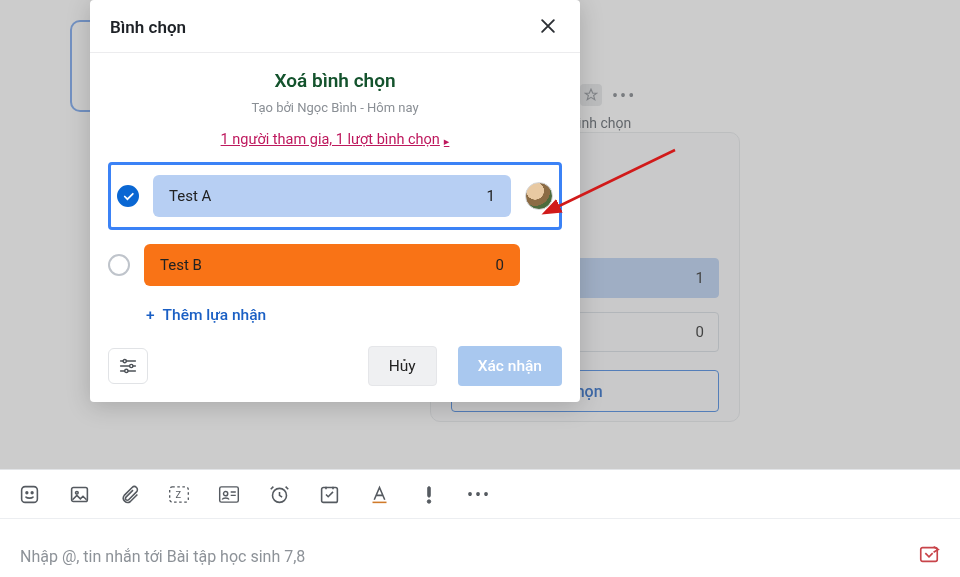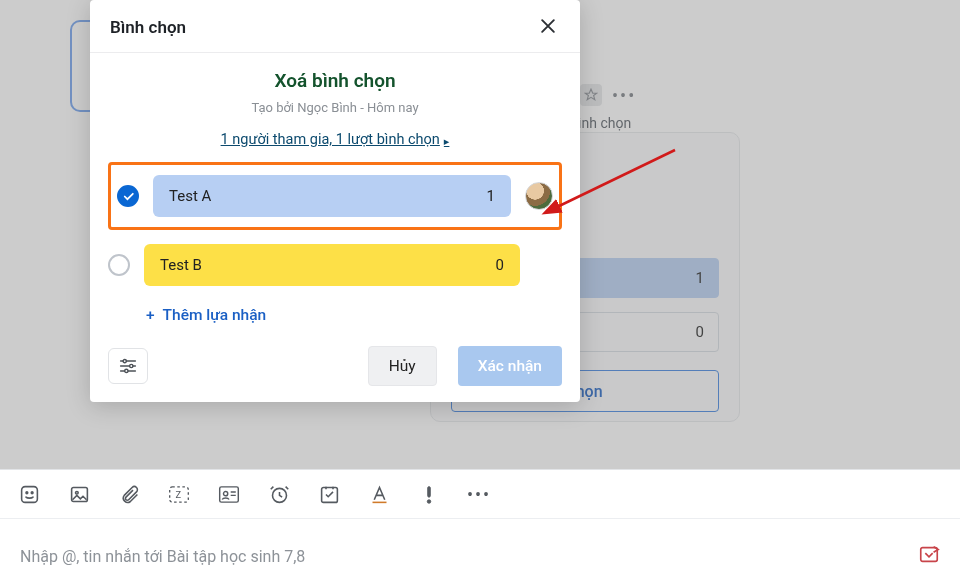--- a/index.html
+++ b/index.html
@@ -75,50 +75,50 @@
     display:flex; align-items:center; justify-content:space-between;
     padding:16px 20px 14px 20px;
     border-bottom:1px solid #ececee;
   }
   .m-header h2 { font-size:17px; font-weight:600; color:#1e2227;}
   .m-close { cursor:pointer; width:22px; height:22px; }
   .m-body { padding:16px 18px 8px 18px; }
   .m-title { text-align:center; font-size:19px; font-weight:600; color:#14532d; }
   .m-sub { text-align:center; font-size:13px; color:#8a8f95; margin-top:8px;}
   .m-link { display:flex; justify-content:center; margin-top:16px; }
-  .m-link a { color:#0c4a6e; font-size:14.5px; text-decoration:underline; cursor:pointer; display:flex; align-items:flex-end; gap:4px;}
+  .m-link a { color:#be185d; font-size:14.5px; text-decoration:underline; cursor:pointer; display:flex; align-items:flex-end; gap:4px;}
   .m-link .caret{ font-size:11px; text-decoration:none;}
 
   .opt-wrap { margin-top:14px; }
   .opt-row {
     display:flex; align-items:center; gap:14px;
     padding:4px 0;
   }
   .radio {
     width:22px; height:22px; border-radius:50%;
     border:2px solid #bfc4cb; flex:none; cursor:pointer;
     display:flex; align-items:center; justify-content:center;
     background:#fff;
   }
   .radio.checked { border-color:#0a67d3; background:#0a67d3;}
   .radio.checked svg { stroke:#fff; }
   .opt-bar {
     flex:1; height:42px; border-radius:6px;
     display:flex; align-items:center; justify-content:space-between;
     padding:0 16px; font-size:15px; color:#222;
-    background:#fde047;
+    background:#f97316;
   }
   .opt-bar.sel { background:#b7cff3; }
   .avatar {
     width:28px; height:28px; border-radius:50%;
     background: radial-gradient(circle at 35% 30%, #e8c9a2 0 35%, #8b6b44 36% 60%, #4d6b3d 61% 100%);
     flex:none; border:1px solid #d4d6d9;
   }
   .highlight-box {
-    border:3px solid #f97316; border-radius:4px;
+    border:3px solid #3b82f6; border-radius:4px;
     padding:6px 6px;
   }
 
   .add-opt {
     display:flex; align-items:center; gap:8px;
     color:#1a5fc4; font-size:15.5px; font-weight:500;
     margin:16px 0 6px 38px; cursor:pointer;
   }
 
   .m-footer {

